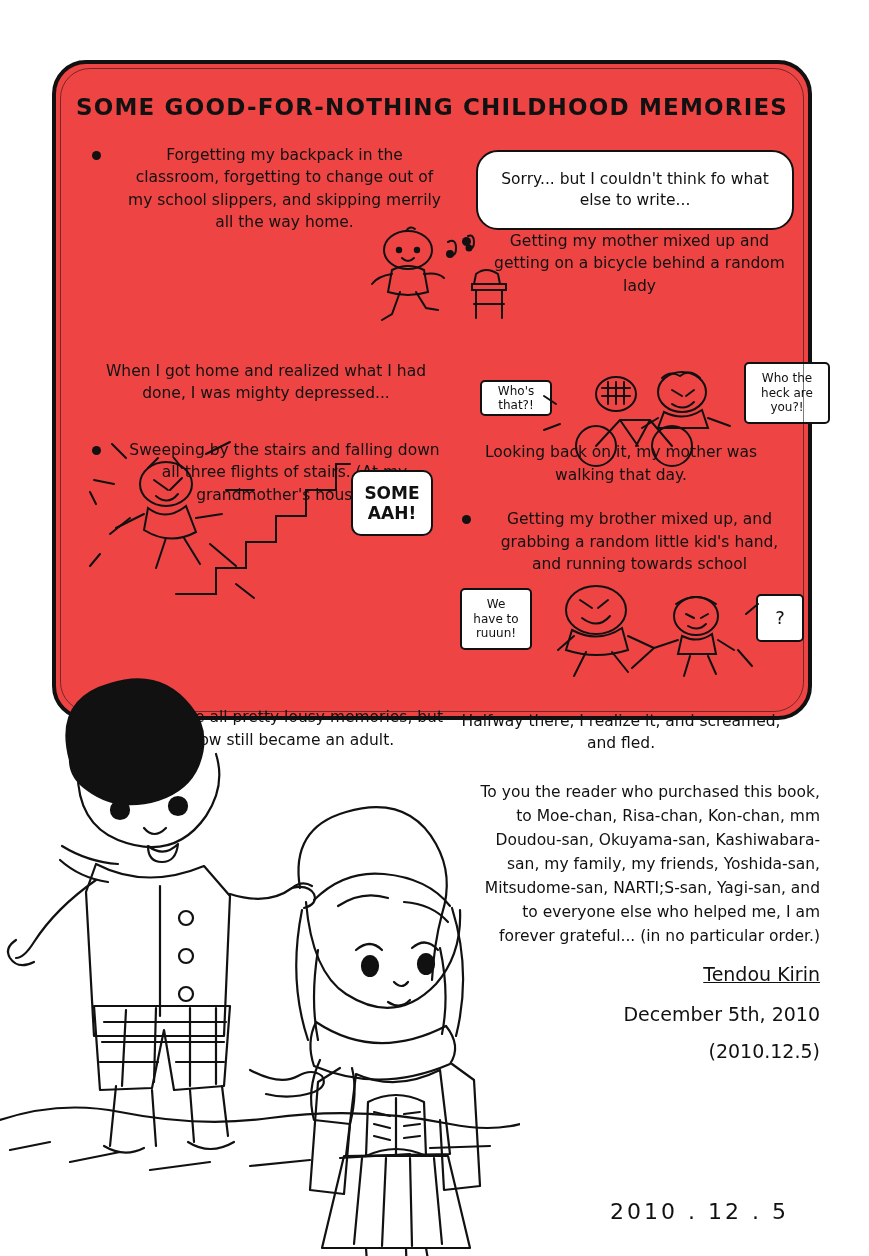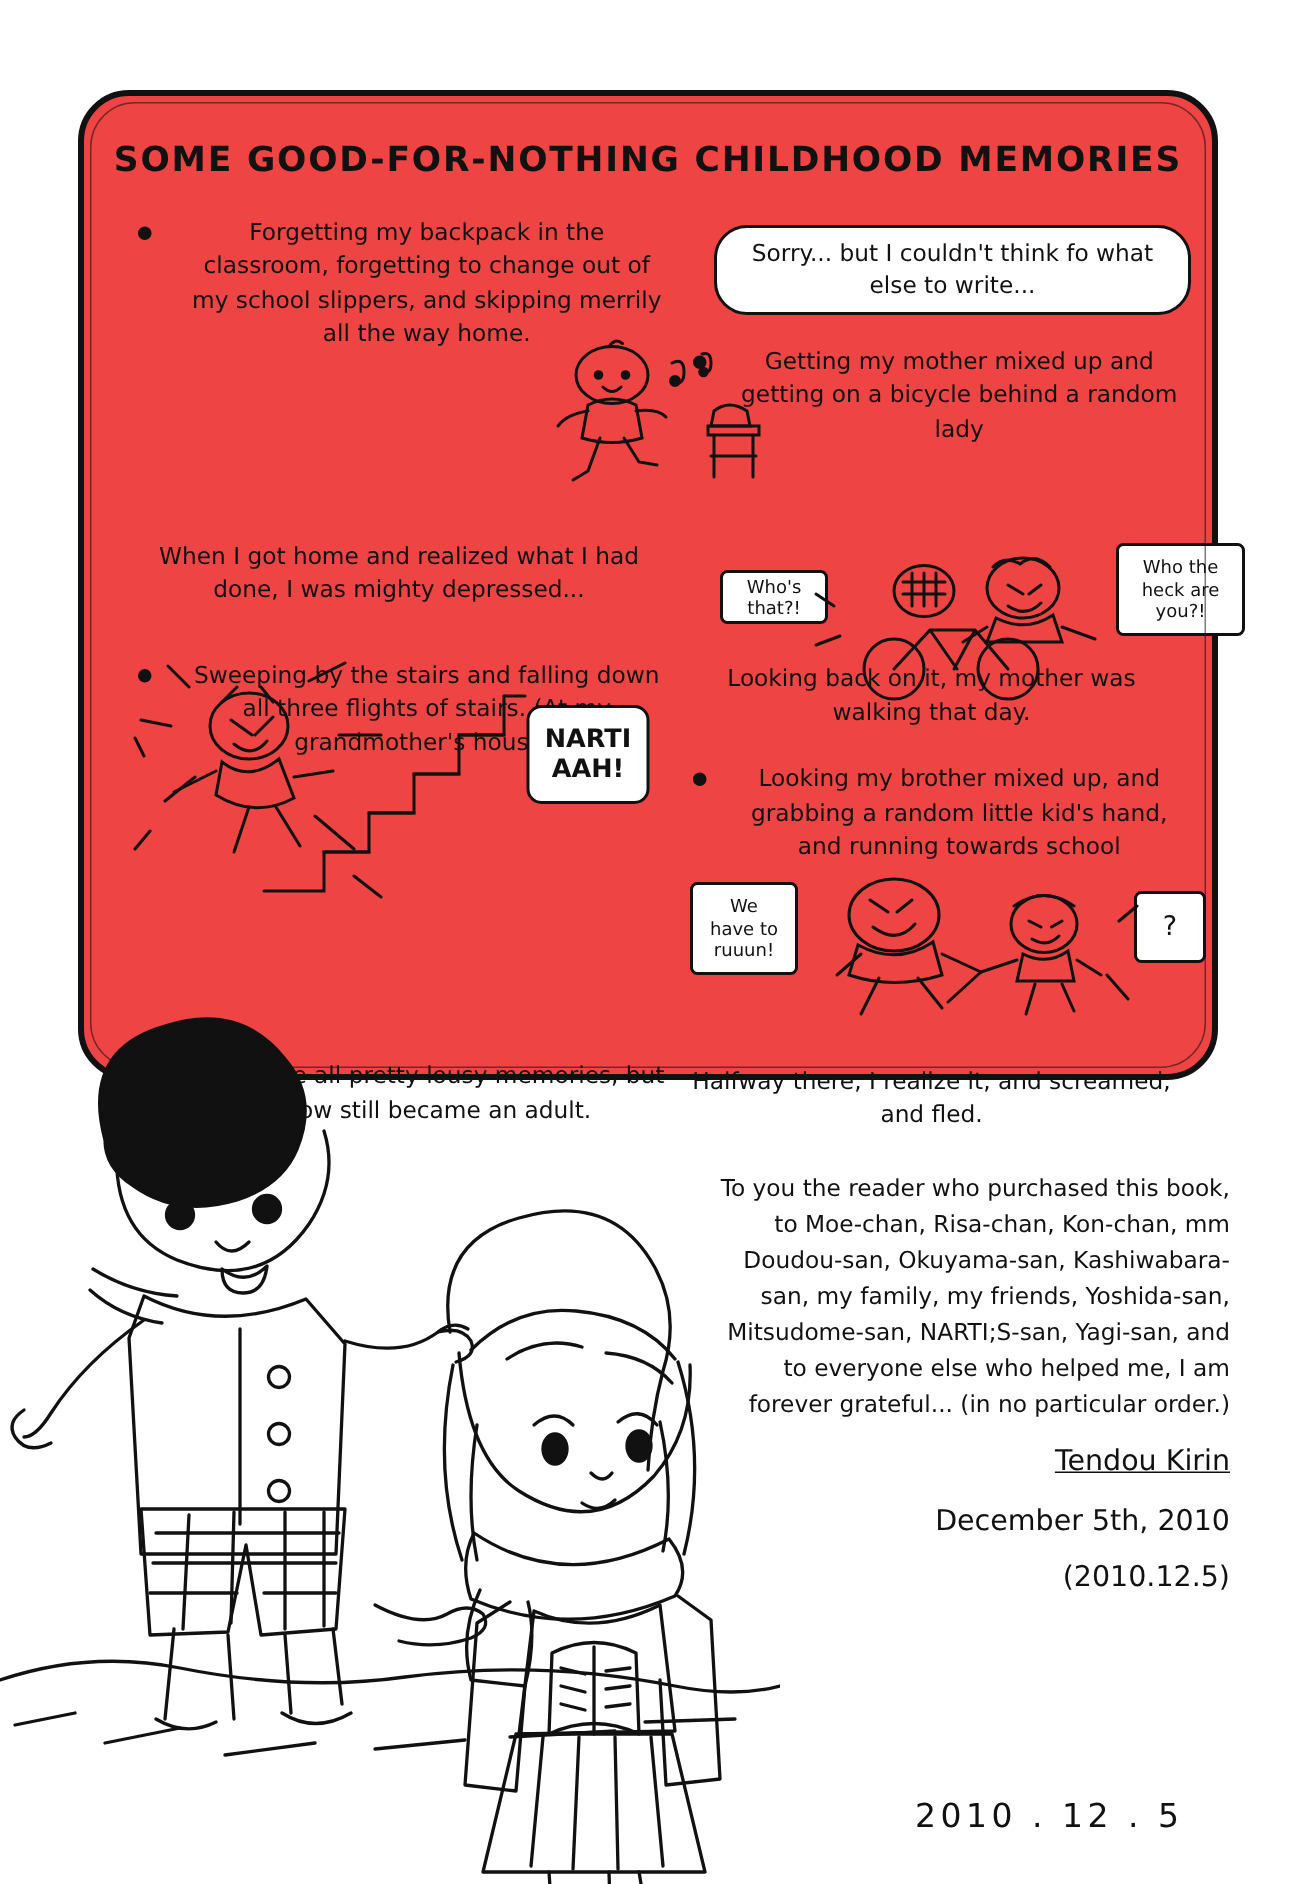--- a/index.html
+++ b/index.html
@@ -112,21 +112,21 @@
     align-items: center;
     justify-content: center;
     text-align: center;
     padding: 6px 10px;
   }
 
   .bubble-top {
     left: 420px;
     top: 86px;
     width: 318px;
-    height: 60px;
+    height: 80px;
     font-size: 15.5px;
     line-height: 1.35;
   }
 
   .bubble-small {
     border-width: 2px;
     border-radius: 5px;
     font-size: 12px;
     line-height: 1.2;
   }
@@ -251,21 +251,21 @@
       </div>
 
       <div style="height:126px"></div>
 
       <div class="plain-block">Looking back on it, my mother was walking that day.</div>
 
       <div style="height:14px"></div>
 
       <div class="bullet-block">
         <span class="bullet-dot"></span>
-        <div class="para">Looking my brother mixed up, and grabbing a random little kid's hand, and running towards school</div>
+        <div class="para">Getting my brother mixed up, and grabbing a random little kid's hand, and running towards school</div>
       </div>
 
       <div style="height:116px"></div>
 
       <div class="plain-block">Halfway there, I realize it, and screamed, and fled.</div>
     </div>
 
     <div class="bubble bubble-top hand">
       <span>Sorry... but I couldn't think fo what else to write...</span>
     </div>
@@ -280,21 +280,21 @@
 
     <div class="bubble bubble-small bubble-we-have">
       <span>We have to ruuun!</span>
     </div>
 
     <div class="bubble bubble-small bubble-q">
       <span>?</span>
     </div>
 
     <div class="bubble bubble-small bubble-gyaa">
-      <span>NARTI AAH!</span>
+      <span>SOME AAH!</span>
     </div>
 
     <svg class="art" style="left:300px; top:160px;" width="160" height="110" viewBox="0 0 160 110">
       <g fill="none" stroke="#111" stroke-width="2" stroke-linecap="round">
         <ellipse cx="52" cy="26" rx="24" ry="19"></ellipse>
         <path d="M50 7 q4 -6 9 -2"></path>
         <circle cx="43" cy="26" r="2.2" fill="#111"></circle>
         <circle cx="61" cy="26" r="2.2" fill="#111"></circle>
         <path d="M46 34 q6 6 12 0"></path>
         <path d="M36 46 q16 -8 32 0 l4 22 q-20 6 -40 0 z"></path>

